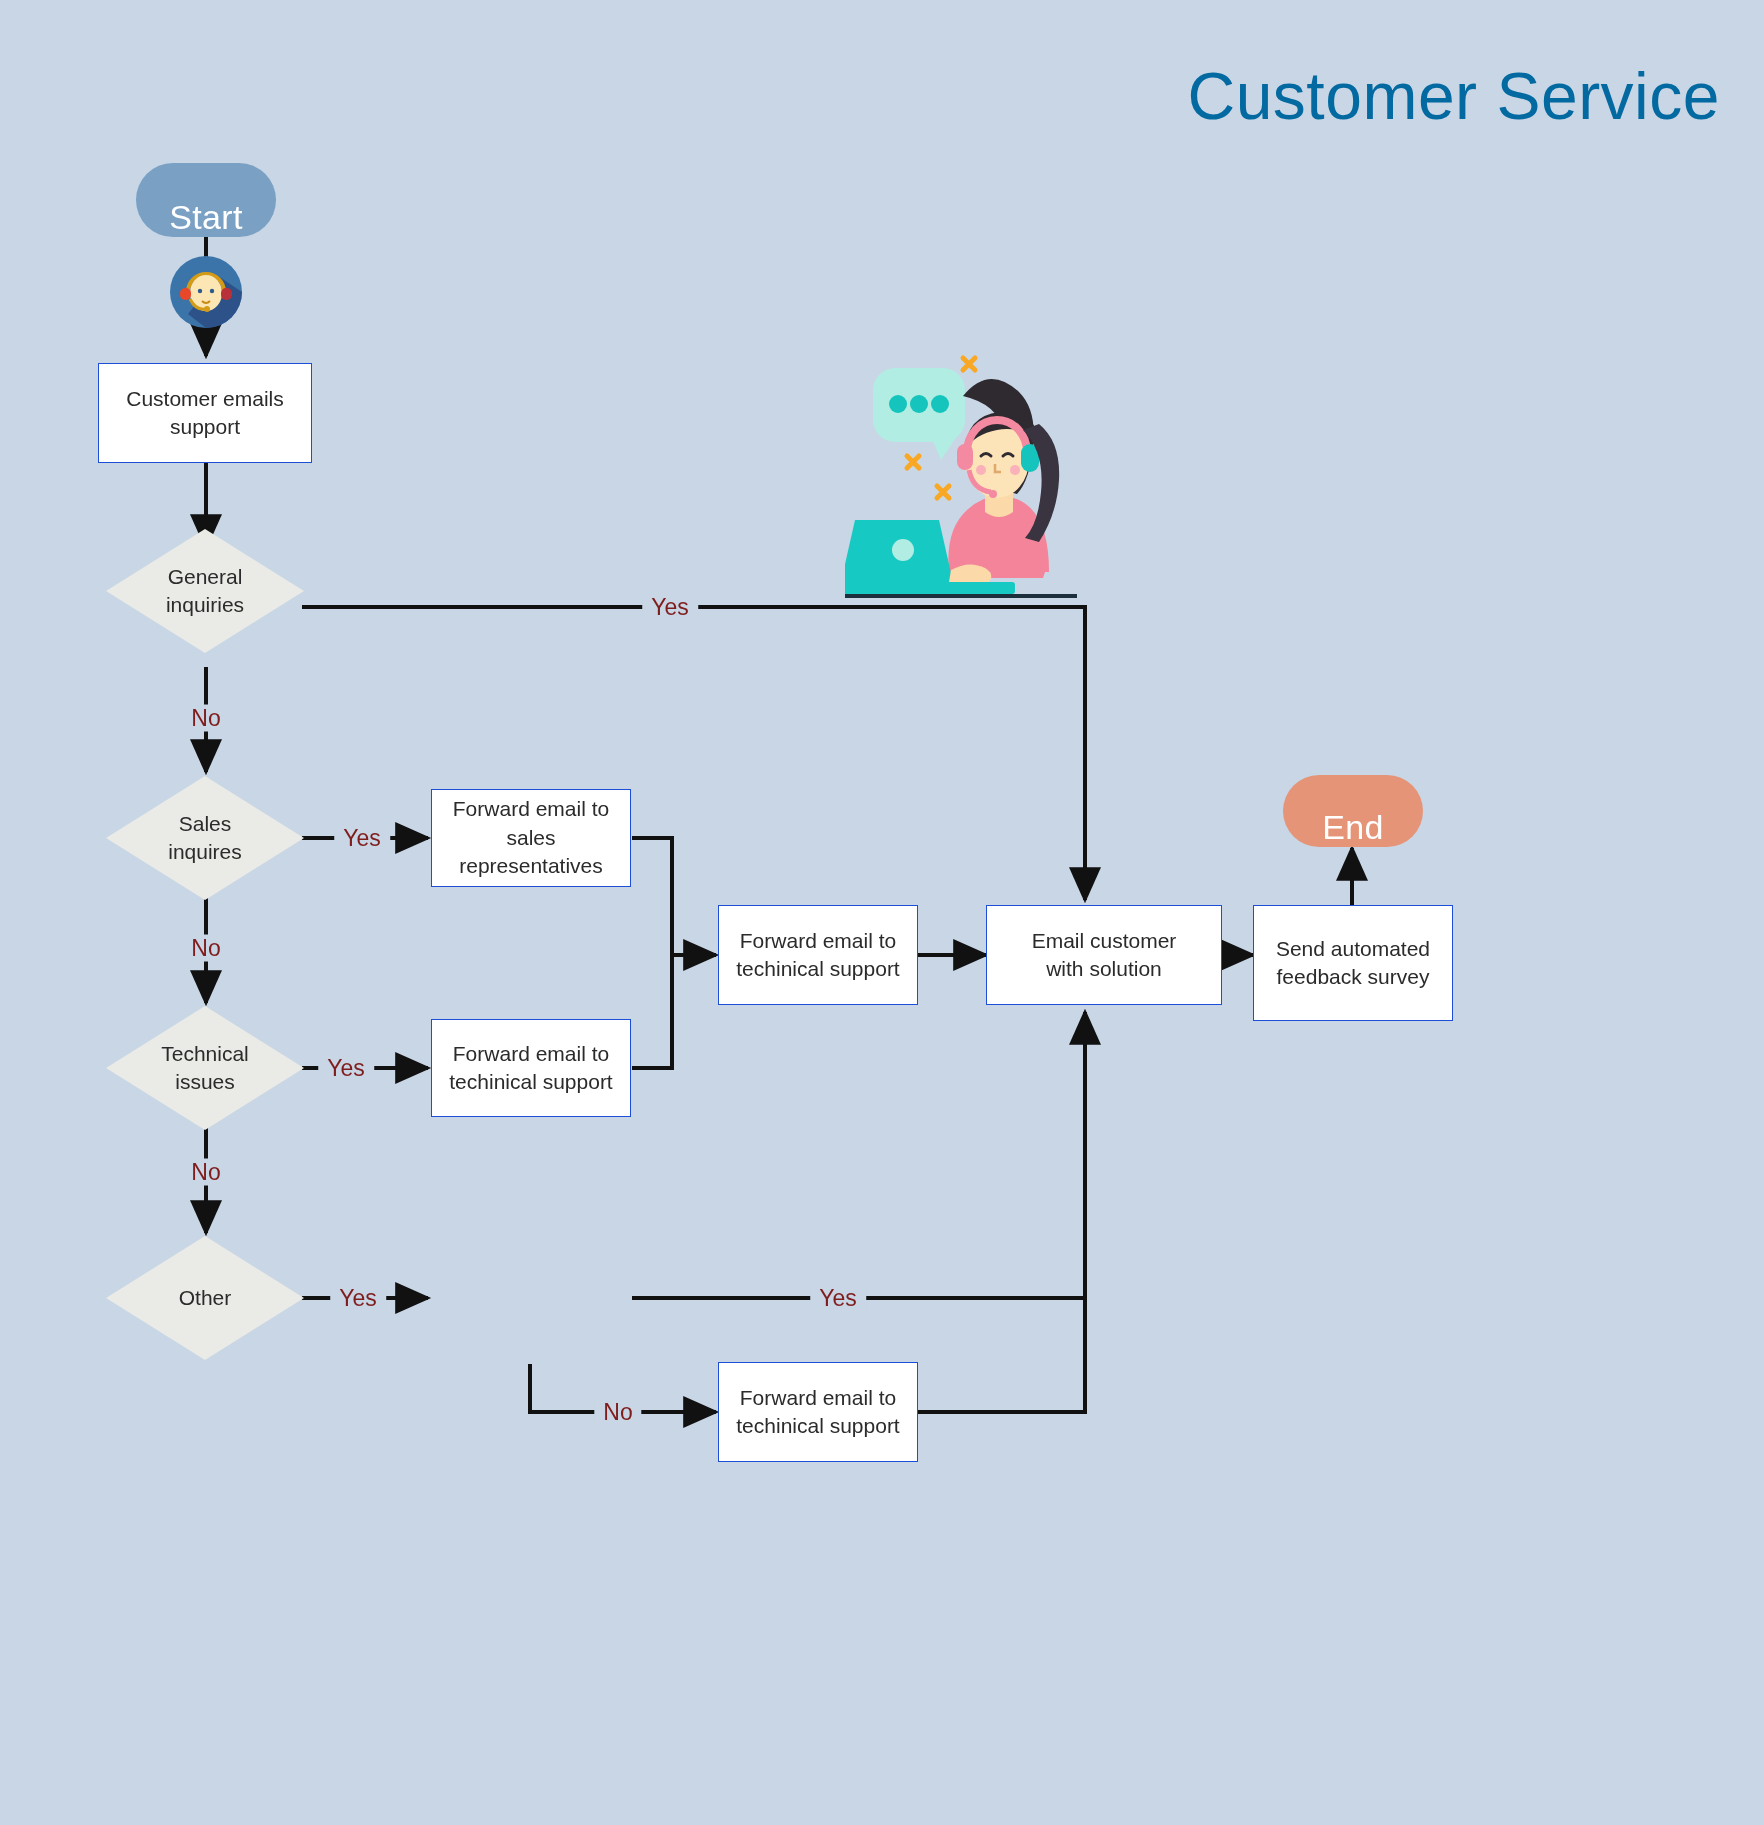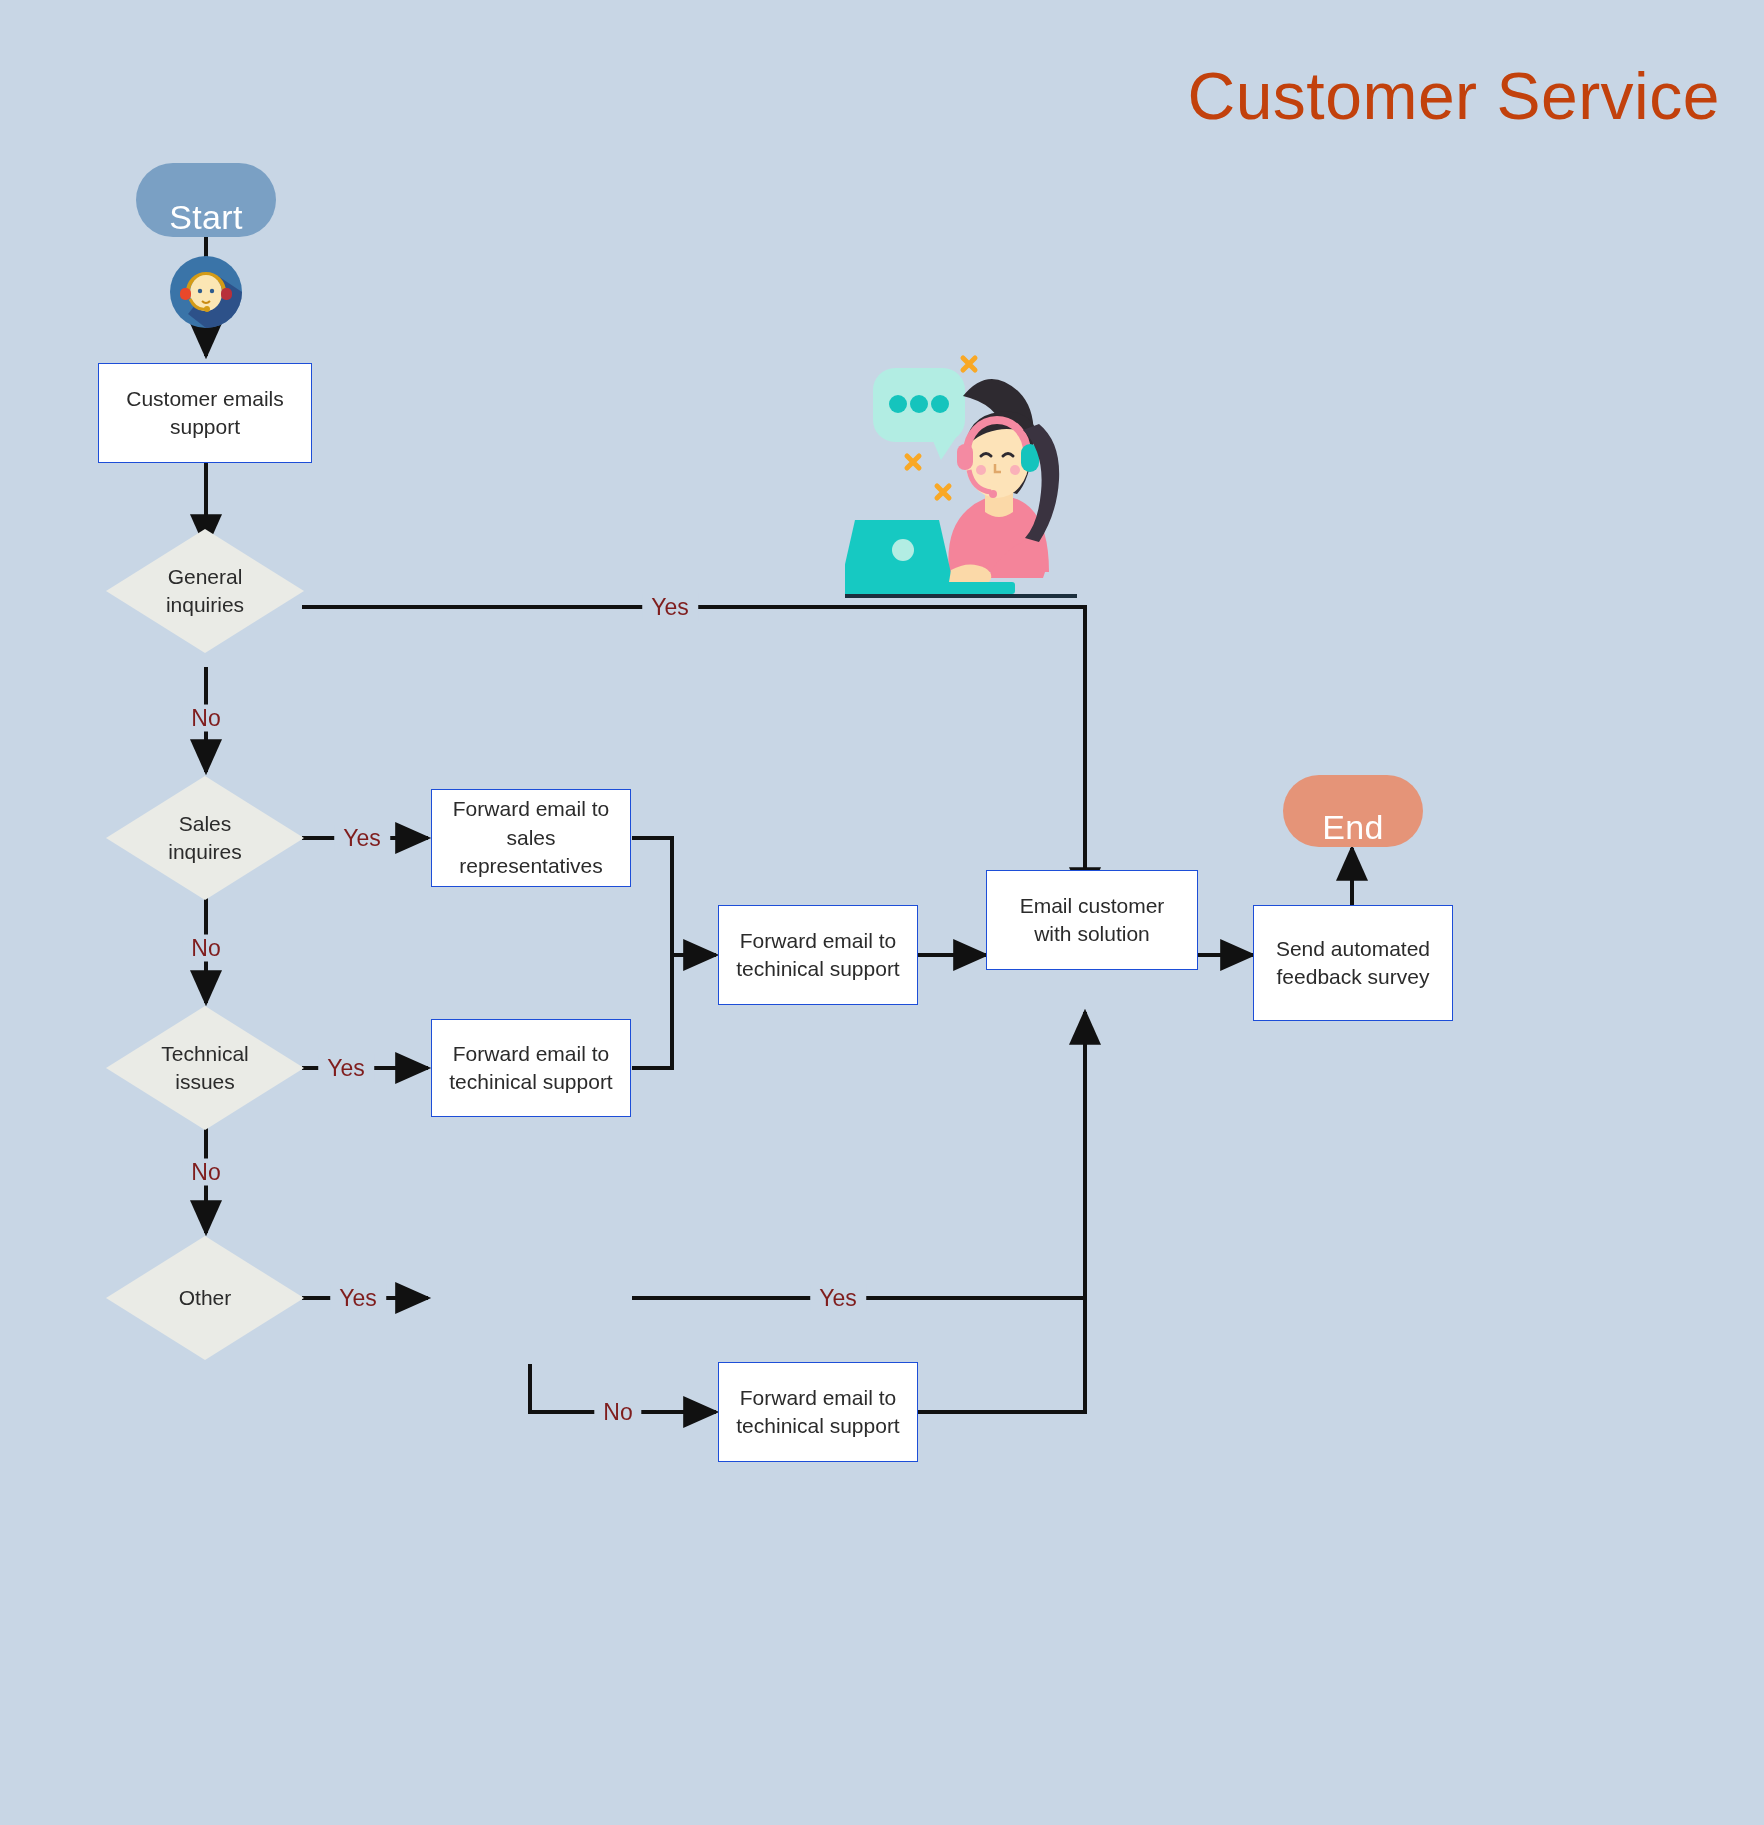--- a/index.html
+++ b/index.html
@@ -80,21 +80,21 @@
     color: #7f1d1d;
     background: #c8d6e5;
     padding: 0 9px;
     white-space: nowrap;
     transform: translate(-50%, -50%);
   }
   #title {
     position: absolute;
     right: 44px;
     top: 58px;
-    color: #c2410c;
+    color: #0369a1;
     font-size: 66px;
     font-weight: 300;
     letter-spacing: 0.5px;
     z-index: 5;
   }
   .illus {
     position: absolute;
     z-index: 2;
   }
   .avatar-icon {
@@ -216,21 +216,21 @@
   <div class="node process" style="left:718px; top:905px; width:200px; height:100px;">
     <span style="white-space:pre-line">Forward email to
 techinical support</span>
   </div>
 
   <div class="node process" style="left:718px; top:1362px; width:200px; height:100px;">
     <span style="white-space:pre-line">Forward email to
 techinical support</span>
   </div>
 
-  <div class="node process" style="left:986px; top:870px; width:212px; height:100px;">
+  <div class="node process" style="left:986px; top:905px; width:236px; height:100px;">
     <span style="white-space:pre-line">Email customer
 with solution</span>
   </div>
 
   <div class="node process" style="left:1253px; top:905px; width:200px; height:116px;">
     <span style="white-space:pre-line">Send automated
 feedback survey</span>
   </div>
 
   <div class="node terminator end-node" style="left:1283px; top:775px; width:140px; height:72px;">

